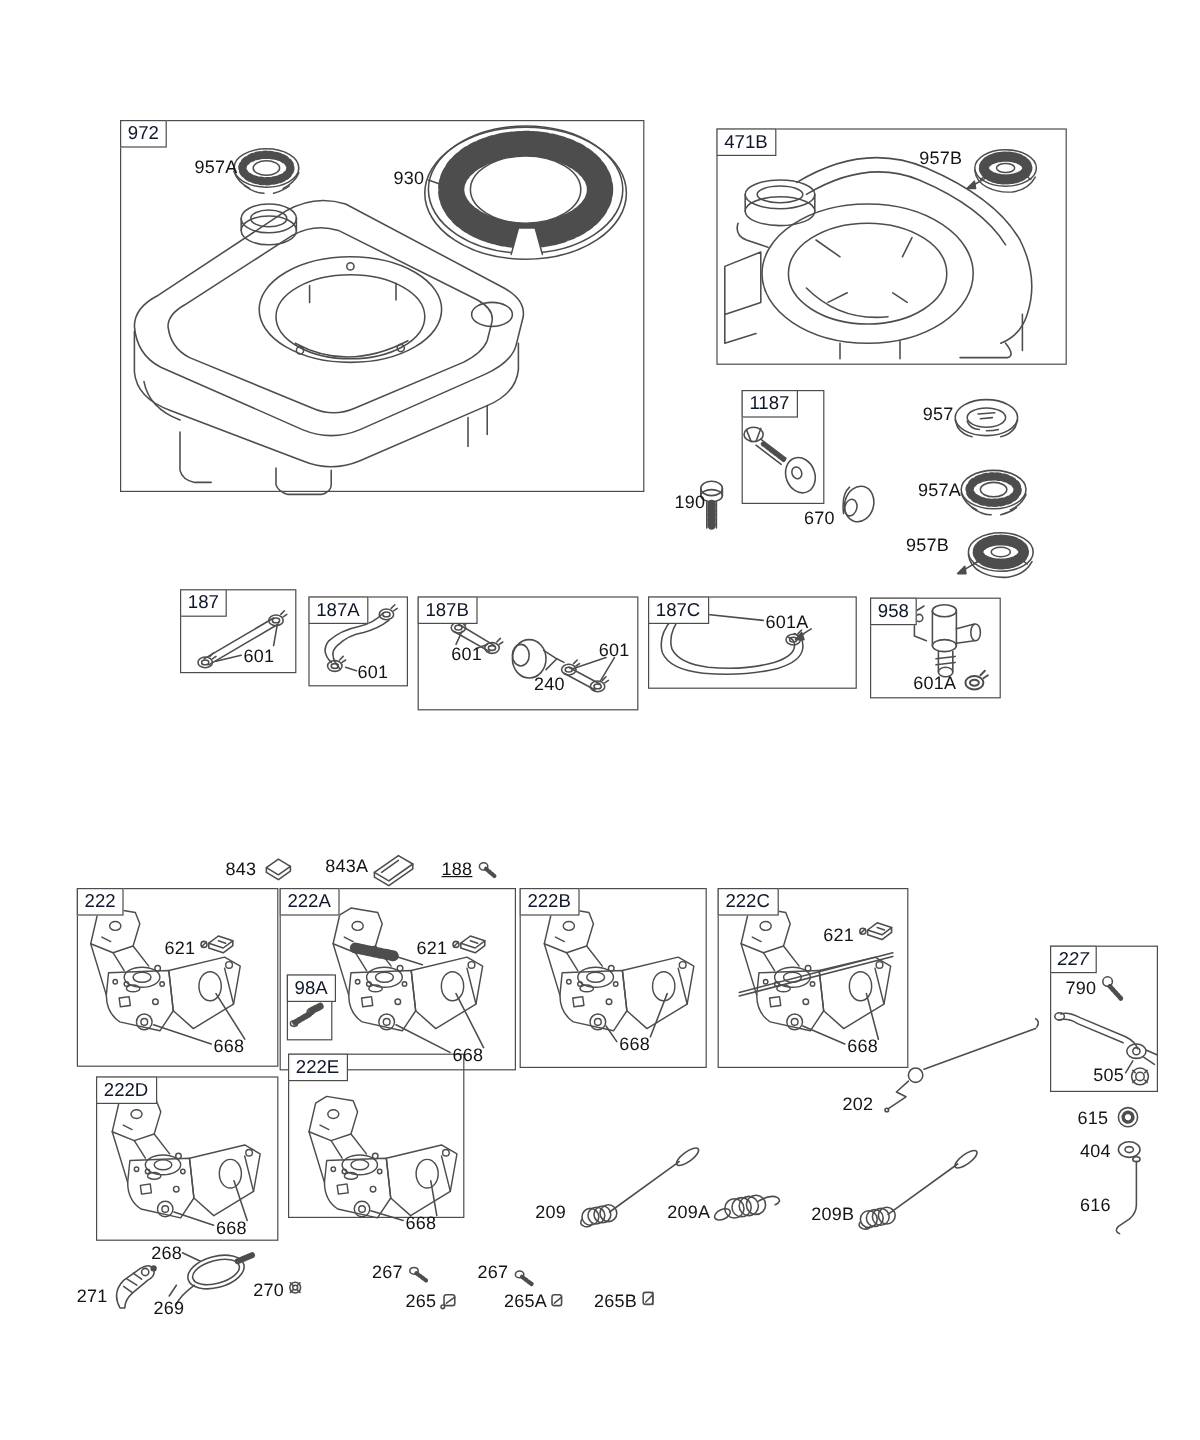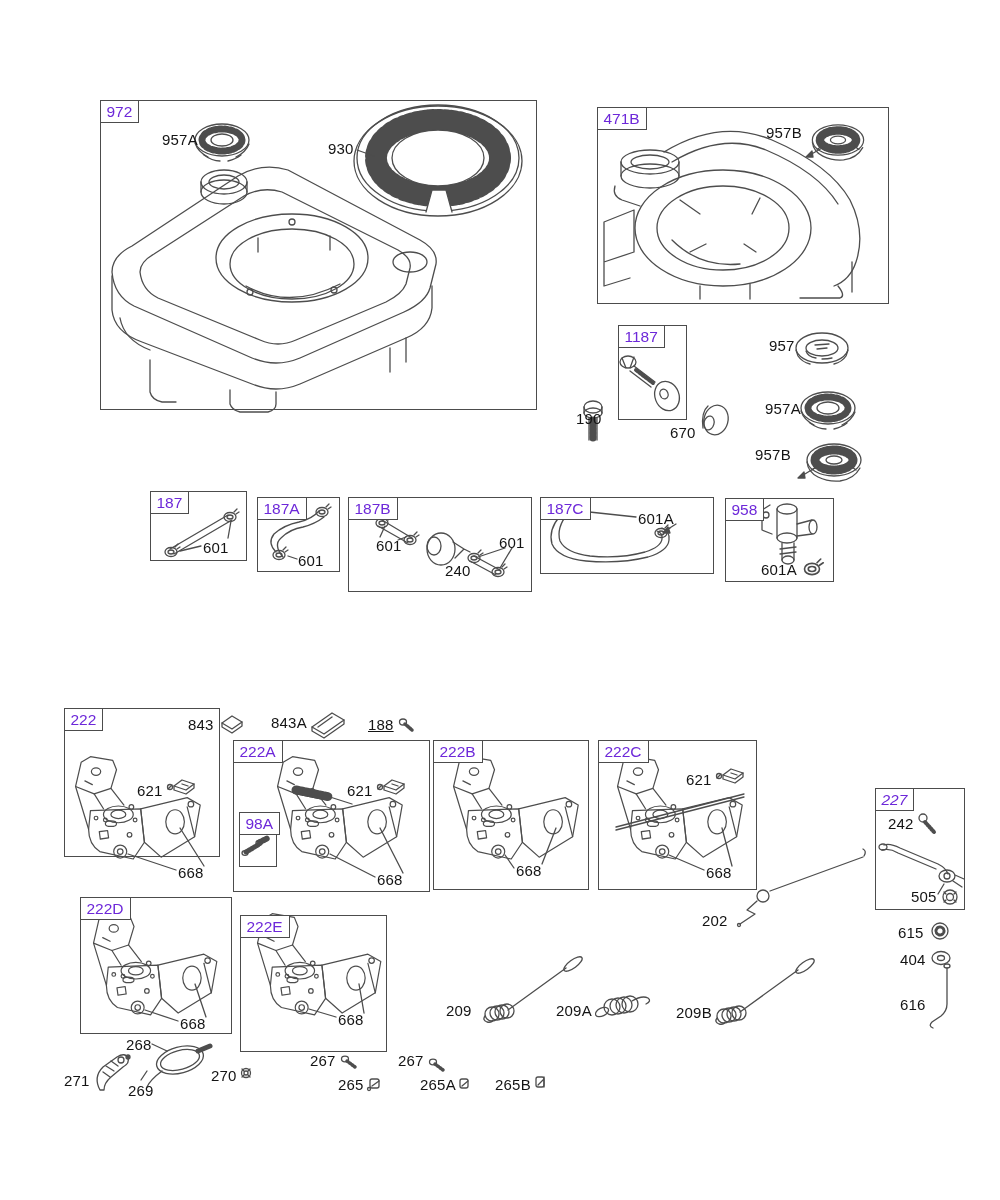--- a/index.html
+++ b/index.html
@@ -1,21 +1,21 @@
 <!DOCTYPE html>
 <html><head>
 <meta charset="utf-8">
 <style>
   html,body{margin:0;padding:0;background:#fff;}
   .stage{position:relative;width:1000px;height:1200px;background:#ffffff;overflow:hidden;
          font-family:"Liberation Sans", sans-serif;}
   .art{position:absolute;left:0;top:0;z-index:1;}
   .part-box{position:absolute;border:1.5px solid #4c4c4c;z-index:2;}
   .box-tag{position:absolute;top:-1.5px;left:-1.5px;border:1.5px solid #4c4c4c;background:#fff;
-           padding:0 6px;font-size:15.5px;line-height:21px;color:#6d28d9;white-space:nowrap;}
+           padding:0 6px;font-size:15.5px;line-height:21px;color:#0f172a;white-space:nowrap;}
   .part-label{position:absolute;font-size:15px;color:#141414;white-space:nowrap;z-index:3;
               letter-spacing:.2px;}
 </style>
 </head>
 <body>
 
 <div class="stage">
 
 <svg class="art" width="1000" height="1200" viewBox="0 0 1000 1200" fill="none" stroke="#4d4d4d" stroke-width="1.3" stroke-linecap="round" stroke-linejoin="round">
   <defs>
@@ -363,50 +363,50 @@
   </div>
       <div class="part-box" style="left: 348px; top: 497px; width: 182px; height: 93px;">
     <span class="box-tag">187B</span>
   </div>
       <div class="part-box" style="left: 540px; top: 497px; width: 172px; height: 75px;">
     <span class="box-tag">187C</span>
   </div>
       <div class="part-box" style="left: 725px; top: 498px; width: 107px; height: 82px;">
     <span class="box-tag">958</span>
   </div>
-      <div class="part-box" style="left: 64px; top: 708px; width: 154px; height: 147px;">
+      <div class="part-box" style="left: 64px; top: 740px; width: 154px; height: 147px; padding-left: 12px;">
     <span class="box-tag">222</span>
   </div>
       <div class="part-box" style="left: 233px; top: 740px; width: 195px; height: 150px;">
     <span class="box-tag">222A</span>
   </div>
       <div class="part-box" style="left: 239px; top: 812px; width: 36px; height: 53px;">
     <span class="box-tag">98A</span>
   </div>
       <div class="part-box" style="left: 433px; top: 740px; width: 154px; height: 148px;">
     <span class="box-tag">222B</span>
   </div>
       <div class="part-box" style="left: 598px; top: 740px; width: 157px; height: 148px;">
     <span class="box-tag">222C</span>
   </div>
       <div class="part-box" style="left: 875px; top: 788px; width: 88px; height: 120px; font-style: italic;">
     <span class="box-tag">227</span>
   </div>
       <div class="part-box" style="left: 80px; top: 897px; width: 150px; height: 135px;">
     <span class="box-tag">222D</span>
   </div>
-      <div class="part-box" style="left: 240px; top: 915px; width: 145px; height: 135px; text-decoration: underline;">
+      <div class="part-box" style="left: 240px; top: 878px; width: 145px; height: 135px; text-decoration: underline;">
     <span class="box-tag">222E</span>
   </div>
     </div>
 <div id="labels-layer">
       <span class="part-label" style="left: 162px; top: 131px;">957A</span>
       <span class="part-label" style="left: 328px; top: 140px;">930</span>
       <span class="part-label" style="left: 766px; top: 124px;">957B</span>
-      <span class="part-label" style="left: 576px; top: 410px;">190</span>
+      <span class="part-label" style="left: 562px; top: 410px;">190</span>
       <span class="part-label" style="left: 670px; top: 424px;">670</span>
       <span class="part-label" style="left: 769px; top: 337px;">957</span>
       <span class="part-label" style="left: 765px; top: 400px;">957A</span>
       <span class="part-label" style="left: 755px; top: 446px;">957B</span>
       <span class="part-label" style="left: 203px; top: 539px;">601</span>
       <span class="part-label" style="left: 298px; top: 552px;">601</span>
       <span class="part-label" style="left: 376px; top: 537px;">601</span>
       <span class="part-label" style="left: 413px; top: 562px; margin-left: 32px;">240</span>
       <span class="part-label" style="left: 499px; top: 534px;">601</span>
       <span class="part-label" style="left: 638px; top: 510px;">601A</span>
@@ -416,21 +416,21 @@
       <span class="part-label" style="left: 368px; top: 716px; text-decoration: underline;">188</span>
       <span class="part-label" style="left: 137px; top: 782px;">621</span>
       <span class="part-label" style="left: 347px; top: 782px;">621</span>
       <span class="part-label" style="left: 686px; top: 771px;">621</span>
       <span class="part-label" style="left: 178px; top: 864px;">668</span>
       <span class="part-label" style="left: 377px; top: 871px;">668</span>
       <span class="part-label" style="left: 516px; top: 862px;">668</span>
       <span class="part-label" style="left: 706px; top: 864px;">668</span>
       <span class="part-label" style="left: 180px; top: 1015px;">668</span>
       <span class="part-label" style="left: 338px; top: 1011px;">668</span>
-      <span class="part-label" style="left: 888px; top: 815px;">242</span>
+      <span class="part-label" style="left: 888px; top: 815px;">790</span>
       <span class="part-label" style="left: 911px; top: 888px;">505</span>
       <span class="part-label" style="left: 702px; top: 912px;">202</span>
       <span class="part-label" style="left: 898px; top: 924px;">615</span>
       <span class="part-label" style="left: 900px; top: 951px;">404</span>
       <span class="part-label" style="left: 900px; top: 996px;">616</span>
       <span class="part-label" style="left: 446px; top: 1002px;">209</span>
       <span class="part-label" style="left: 556px; top: 1002px;">209A</span>
       <span class="part-label" style="left: 676px; top: 1004px;">209B</span>
       <span class="part-label" style="left: 126px; top: 1036px;">268</span>
       <span class="part-label" style="left: 64px; top: 1072px;">271</span>

